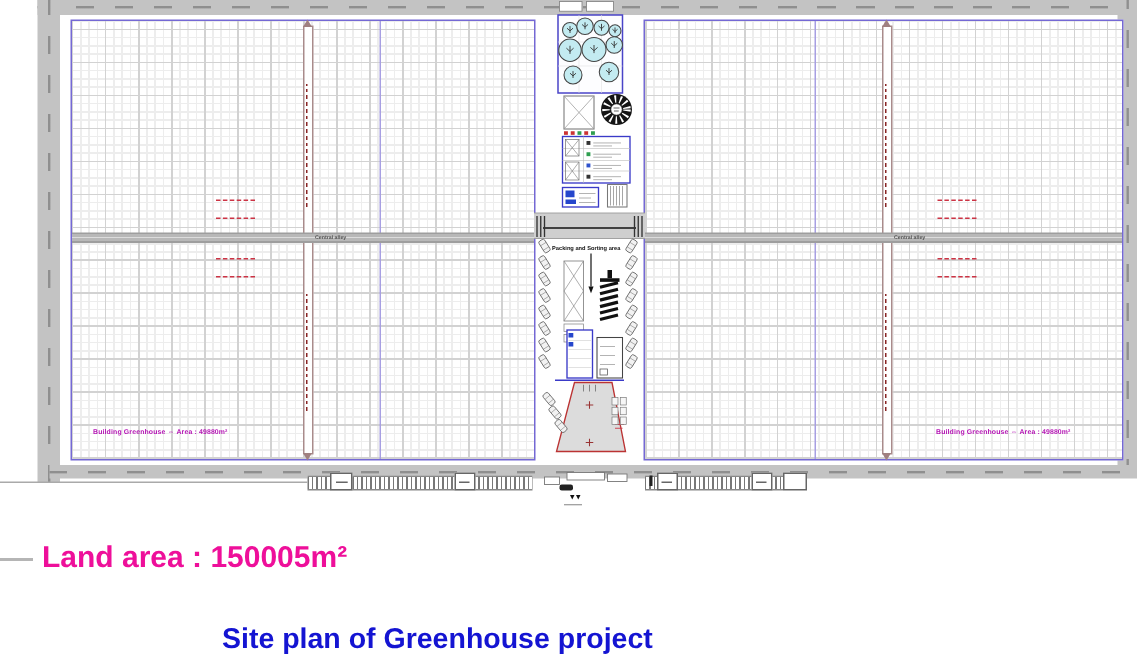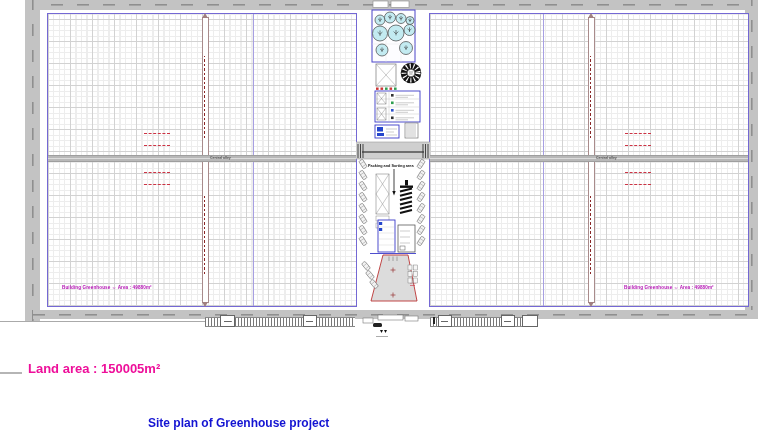--- a/index.html
+++ b/index.html
@@ -50,22 +50,22 @@
   #fence-left{left:205px;width:150px;}
   #fence-right{left:430px;width:92px;}
   .gate{position:absolute;top:315px;height:10px;background:#fff;border:1px solid #666;
     background-image:linear-gradient(#666,#666);background-size:60% 1px;background-position:center;background-repeat:no-repeat;}
   #end-block{position:absolute;left:522px;top:315px;width:14px;height:10px;background:#fff;border:1px solid #666;}
   #dark-tick{position:absolute;left:433px;top:317px;width:2px;height:7px;background:#222;}
 
   #boundary-line{position:absolute;left:0;top:321px;width:205px;height:1.2px;background:#aaa;}
   #leader-dash{position:absolute;left:0;top:372px;width:22px;height:1.6px;background:#b5b5b5;}
 
-  #land-area{position:absolute;left:28px;top:361px;font-size:13px;font-weight:bold;color:#ee0f9a;white-space:nowrap;}
-  #main-title{position:absolute;left:148px;top:416px;font-size:12px;font-weight:bold;color:#1414d2;white-space:nowrap;}
+  #land-area{position:absolute;left:28px;top:361px;font-size:20px;font-weight:bold;color:#ee0f9a;white-space:nowrap;}
+  #main-title{position:absolute;left:148px;top:416px;font-size:19px;font-weight:bold;color:#1414d2;white-space:nowrap;}
 </style>
 </head>
 <body>
 
 <div class="canvas">
 
   <div class="road-h" id="road-top"></div>
   <div class="road-v" id="road-left"></div>
   <div class="road-v" id="road-right"></div>
   <div class="road-h" id="road-bottom"></div>

